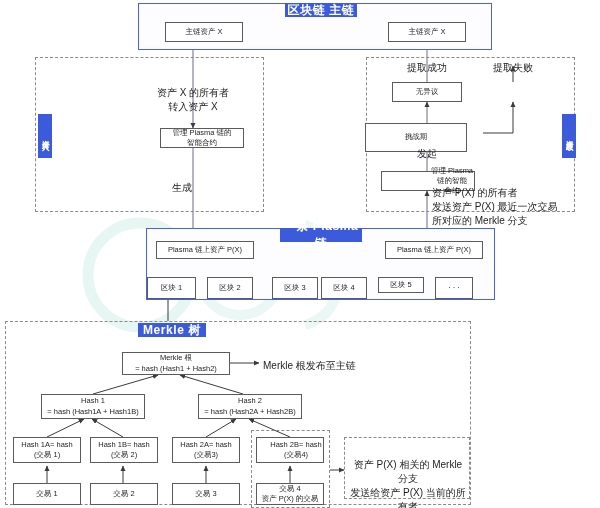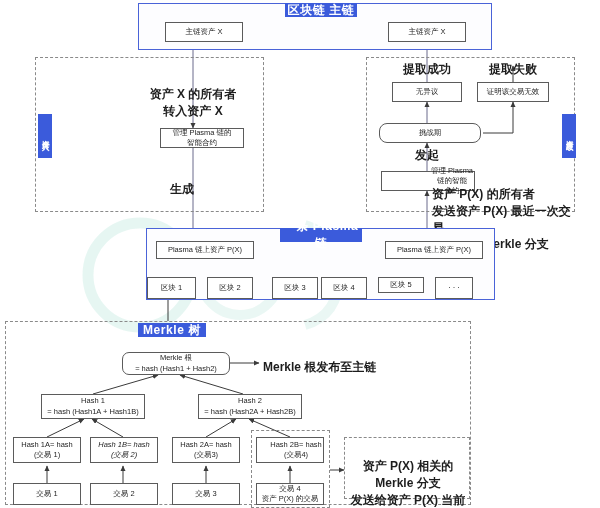--- a/index.html
+++ b/index.html
@@ -30,22 +30,22 @@
   .badge{
     position:absolute;box-sizing:border-box;background:#3b5bdb;color:#fff;
     font-size:12px;font-weight:bold;letter-spacing:.6px;
     display:flex;align-items:center;justify-content:center;text-align:center;
   }
   .badge.vert{
     writing-mode:vertical-rl;text-orientation:upright;letter-spacing:1px;
     font-size:7.5px;line-height:1.1;
   }
   .lbl{
-    position:absolute;font-size:12px;line-height:1.4;color:#1d1d1d;
-    white-space:pre-line;text-align:center;font-weight:bold;
+    position:absolute;font-size:10px;line-height:1.4;color:#1d1d1d;
+    white-space:pre-line;text-align:center;
   }
   .lbl.left{text-align:left;}
 </style>
 </head>
 <body>
 
 <div id="stage">
 
   <svg class="wm" style="left:80px;top:180px;width:300px;height:180px;" viewBox="0 0 300 180">
     <circle cx="60" cy="95" r="52" fill="none" stroke="#cfeee6" stroke-width="11"></circle>
@@ -117,22 +117,21 @@
 智能合约</div>
   <div class="lbl" style="left:152px;top:181px;width:60px;">生成</div>
 
   <div class="region" style="left:366px;top:57px;width:209px;height:155px;"></div>
   <div class="badge vert" style="left:562px;top:114px;width:14px;height:44px;">资产提取</div>
 
   <div class="lbl" style="left:397px;top:61px;width:60px;">提取成功</div>
   <div class="lbl" style="left:483px;top:61px;width:60px;">提取失败</div>
 
   <div class="box" style="left:392px;top:82px;width:70px;height:20px;">无异议</div>
-  <div class="box" style="left:477px;top:82px;width:72px;height:20px;">证明该交易无效</div>
-  <div class="box" style="left:379px;top:123px;width:102px;height:20px;border-radius:8px;">挑战期</div>
+  <div class="box" style="left:365px;top:123px;width:102px;height:29px;">挑战期</div>
   <div class="lbl" style="left:398px;top:147px;width:58px;">发起</div>
   <div class="box" style="left:381px;top:171px;width:94px;height:20px;padding-left:48px;">管理 Plasma 链的智能
 合约</div>
   <div class="lbl left" style="left:432px;top:186px;width:140px;">资产 P(X) 的所有者
 发送资产 P(X) 最近一次交易
 所对应的 Merkle 分支</div>
 
   <div class="region solidblue" style="left:146px;top:228px;width:349px;height:72px;"></div>
   <div class="badge" style="left:280px;top:228px;width:82px;height:14px;">一条 Plasma 链</div>
 
@@ -142,32 +141,32 @@
   <div class="box" style="left:147px;top:277px;width:49px;height:22px;">区块 1</div>
   <div class="box" style="left:207px;top:277px;width:46px;height:22px;">区块 2</div>
   <div class="box" style="left:272px;top:277px;width:46px;height:22px;">区块 3</div>
   <div class="box" style="left:321px;top:277px;width:46px;height:22px;">区块 4</div>
   <div class="box" style="left:378px;top:277px;width:46px;height:16px;">区块 5</div>
   <div class="box" style="left:435px;top:277px;width:38px;height:22px;">· · ·</div>
 
   <div class="region" style="left:5px;top:321px;width:466px;height:184px;"></div>
   <div class="badge" style="left:138px;top:323px;width:68px;height:14px;">Merkle 树</div>
 
-  <div class="box" style="left:122px;top:352px;width:108px;height:23px;border-radius:7px;">Merkle 根
+  <div class="box" style="left:122px;top:352px;width:108px;height:23px;">Merkle 根
 = hash (Hash1 + Hash2)</div>
   <div class="lbl left" style="left:263px;top:359px;width:130px;">Merkle 根发布至主链</div>
 
   <div class="box" style="left:41px;top:394px;width:104px;height:25px;">Hash 1
 = hash (Hash1A + Hash1B)</div>
   <div class="box" style="left:198px;top:394px;width:104px;height:25px;">Hash 2
 = hash (Hash2A + Hash2B)</div>
 
   <div class="box" style="left:13px;top:437px;width:68px;height:26px;">Hash 1A= hash
 (交易 1)</div>
-  <div class="box" style="left:90px;top:437px;width:68px;height:26px;font-style:italic;">Hash 1B= hash
+  <div class="box" style="left:90px;top:437px;width:68px;height:26px;">Hash 1B= hash
 (交易 2)</div>
   <div class="box" style="left:172px;top:437px;width:68px;height:26px;">Hash 2A= hash
 (交易3)</div>
   <div class="box" style="left:256px;top:437px;width:68px;height:26px;padding-left:12px;">Hash 2B= hash
 (交易4)</div>
 
   <div class="box" style="left:13px;top:483px;width:68px;height:22px;">交易 1</div>
   <div class="box" style="left:90px;top:483px;width:68px;height:22px;">交易 2</div>
   <div class="box" style="left:172px;top:483px;width:68px;height:22px;text-align:right;">交易 3</div>
   <div class="box" style="left:256px;top:483px;width:68px;height:22px;">交易 4

